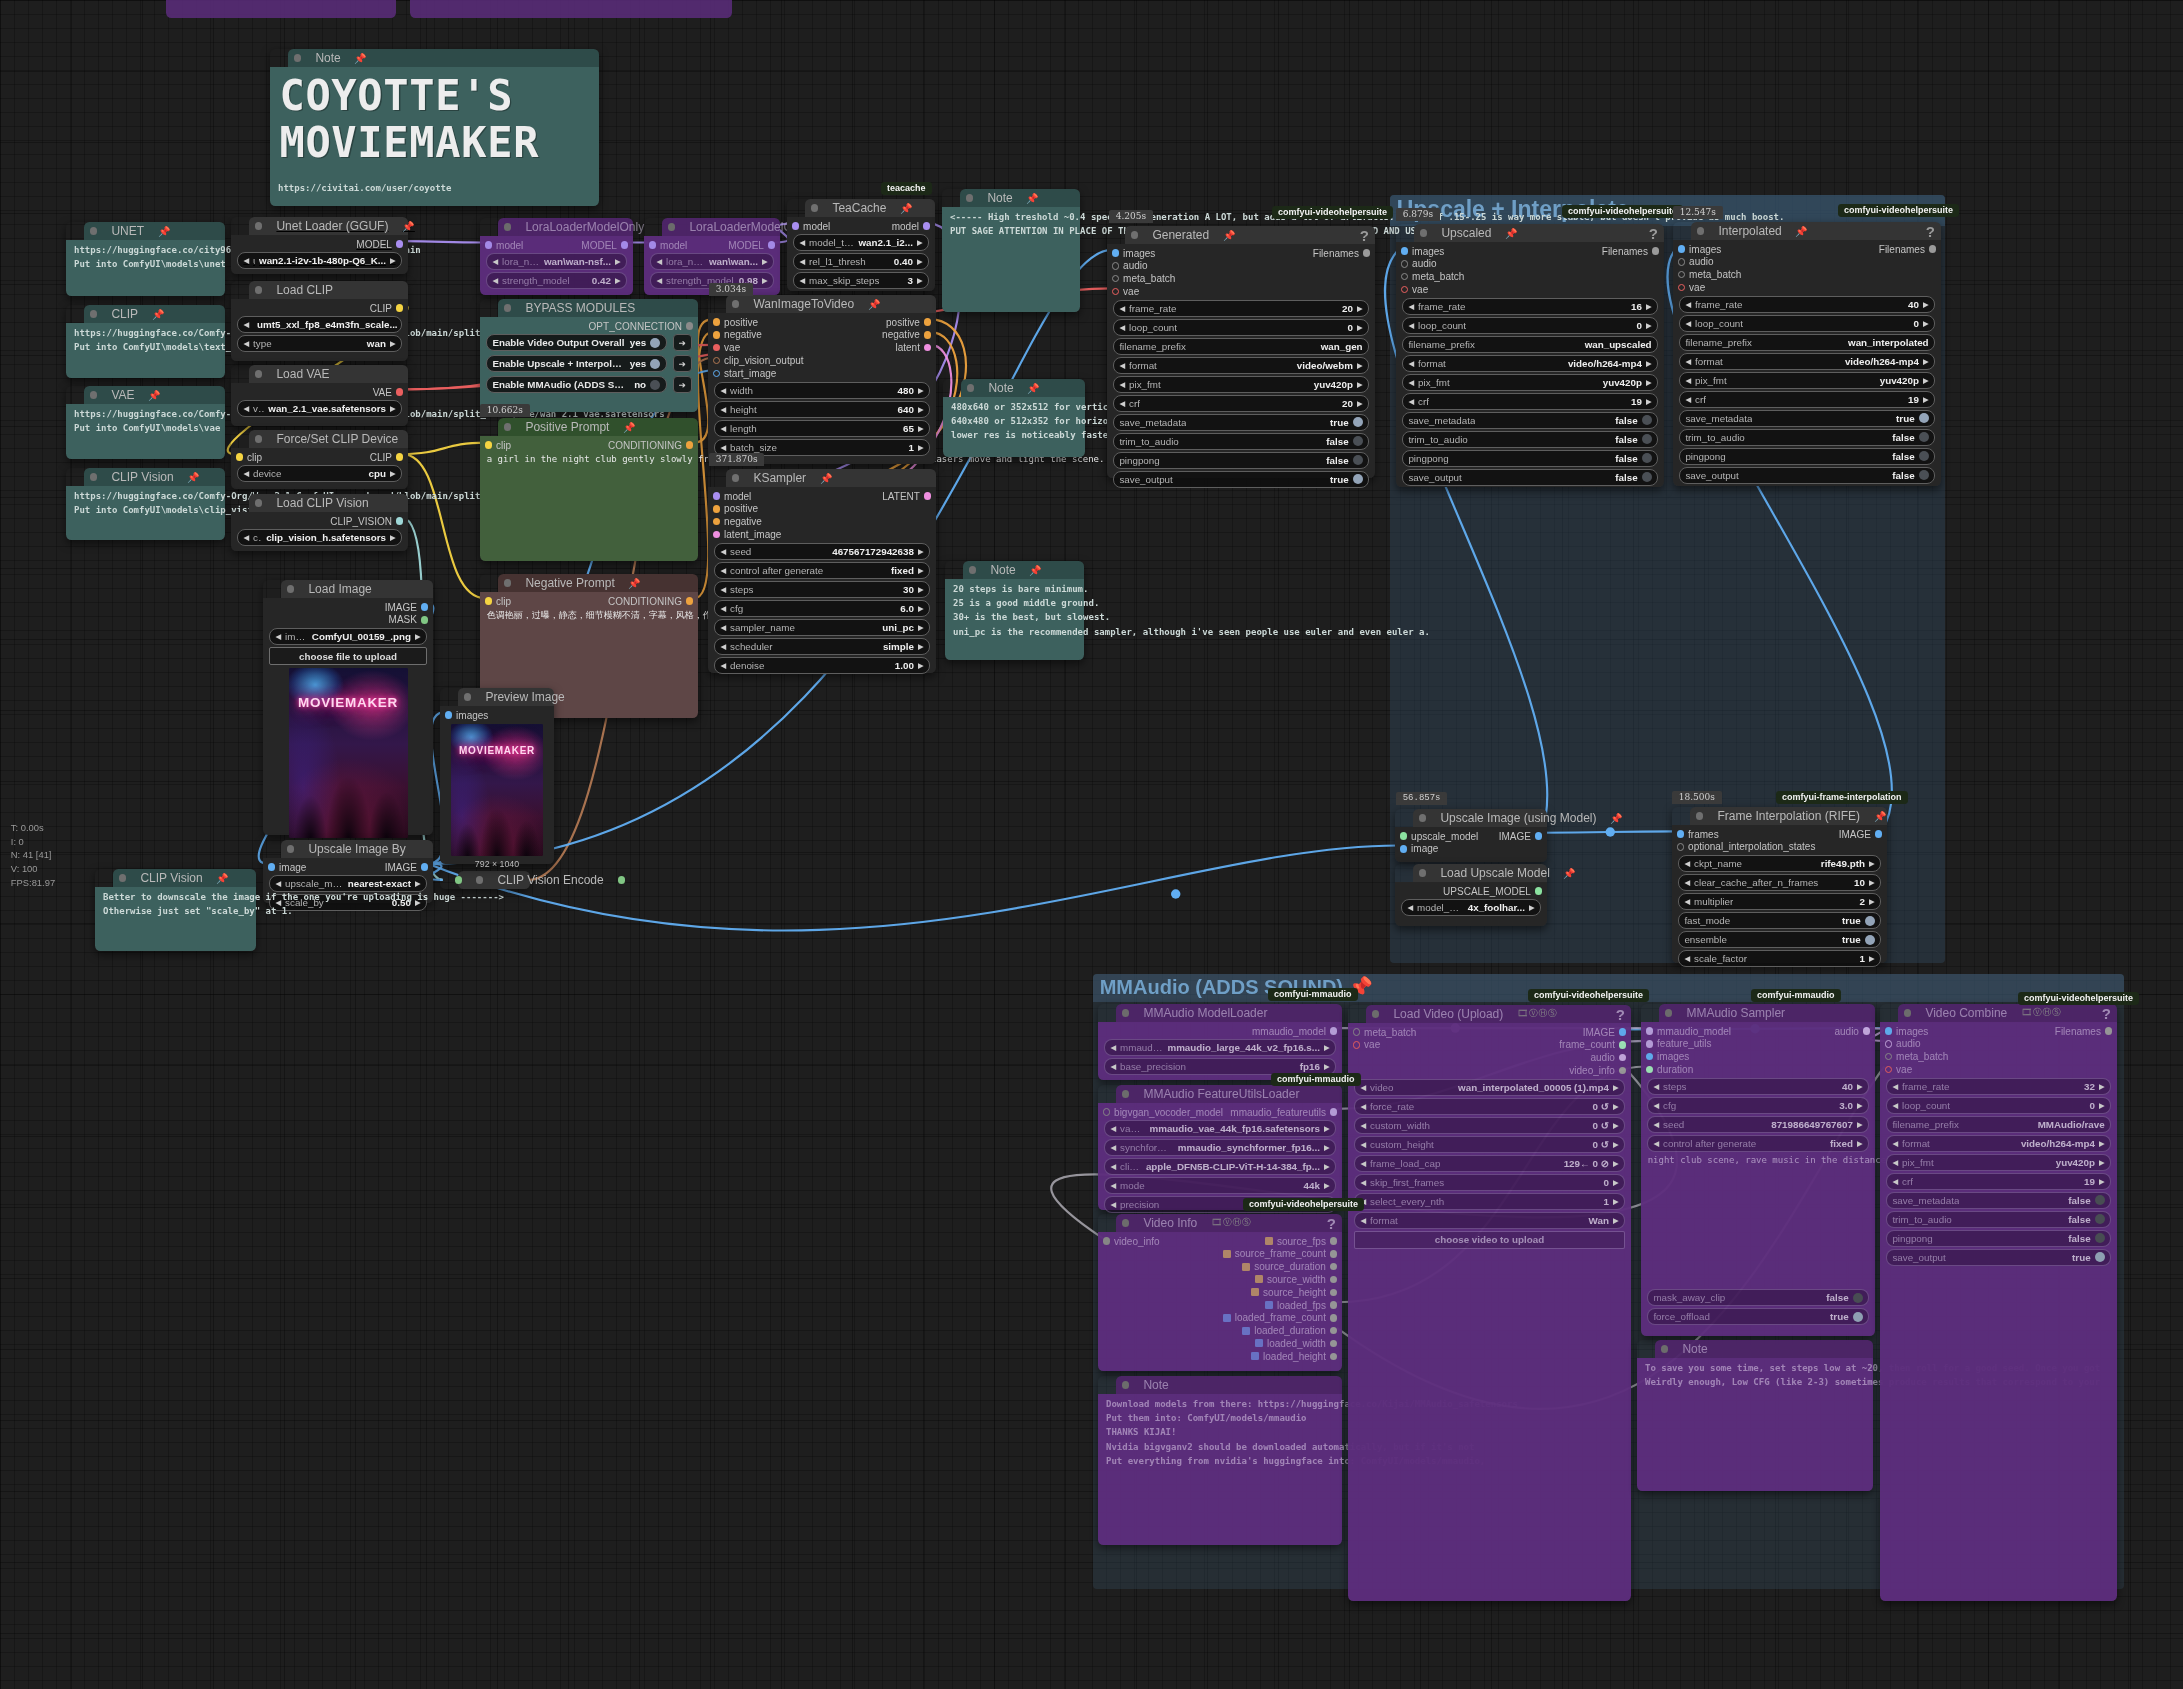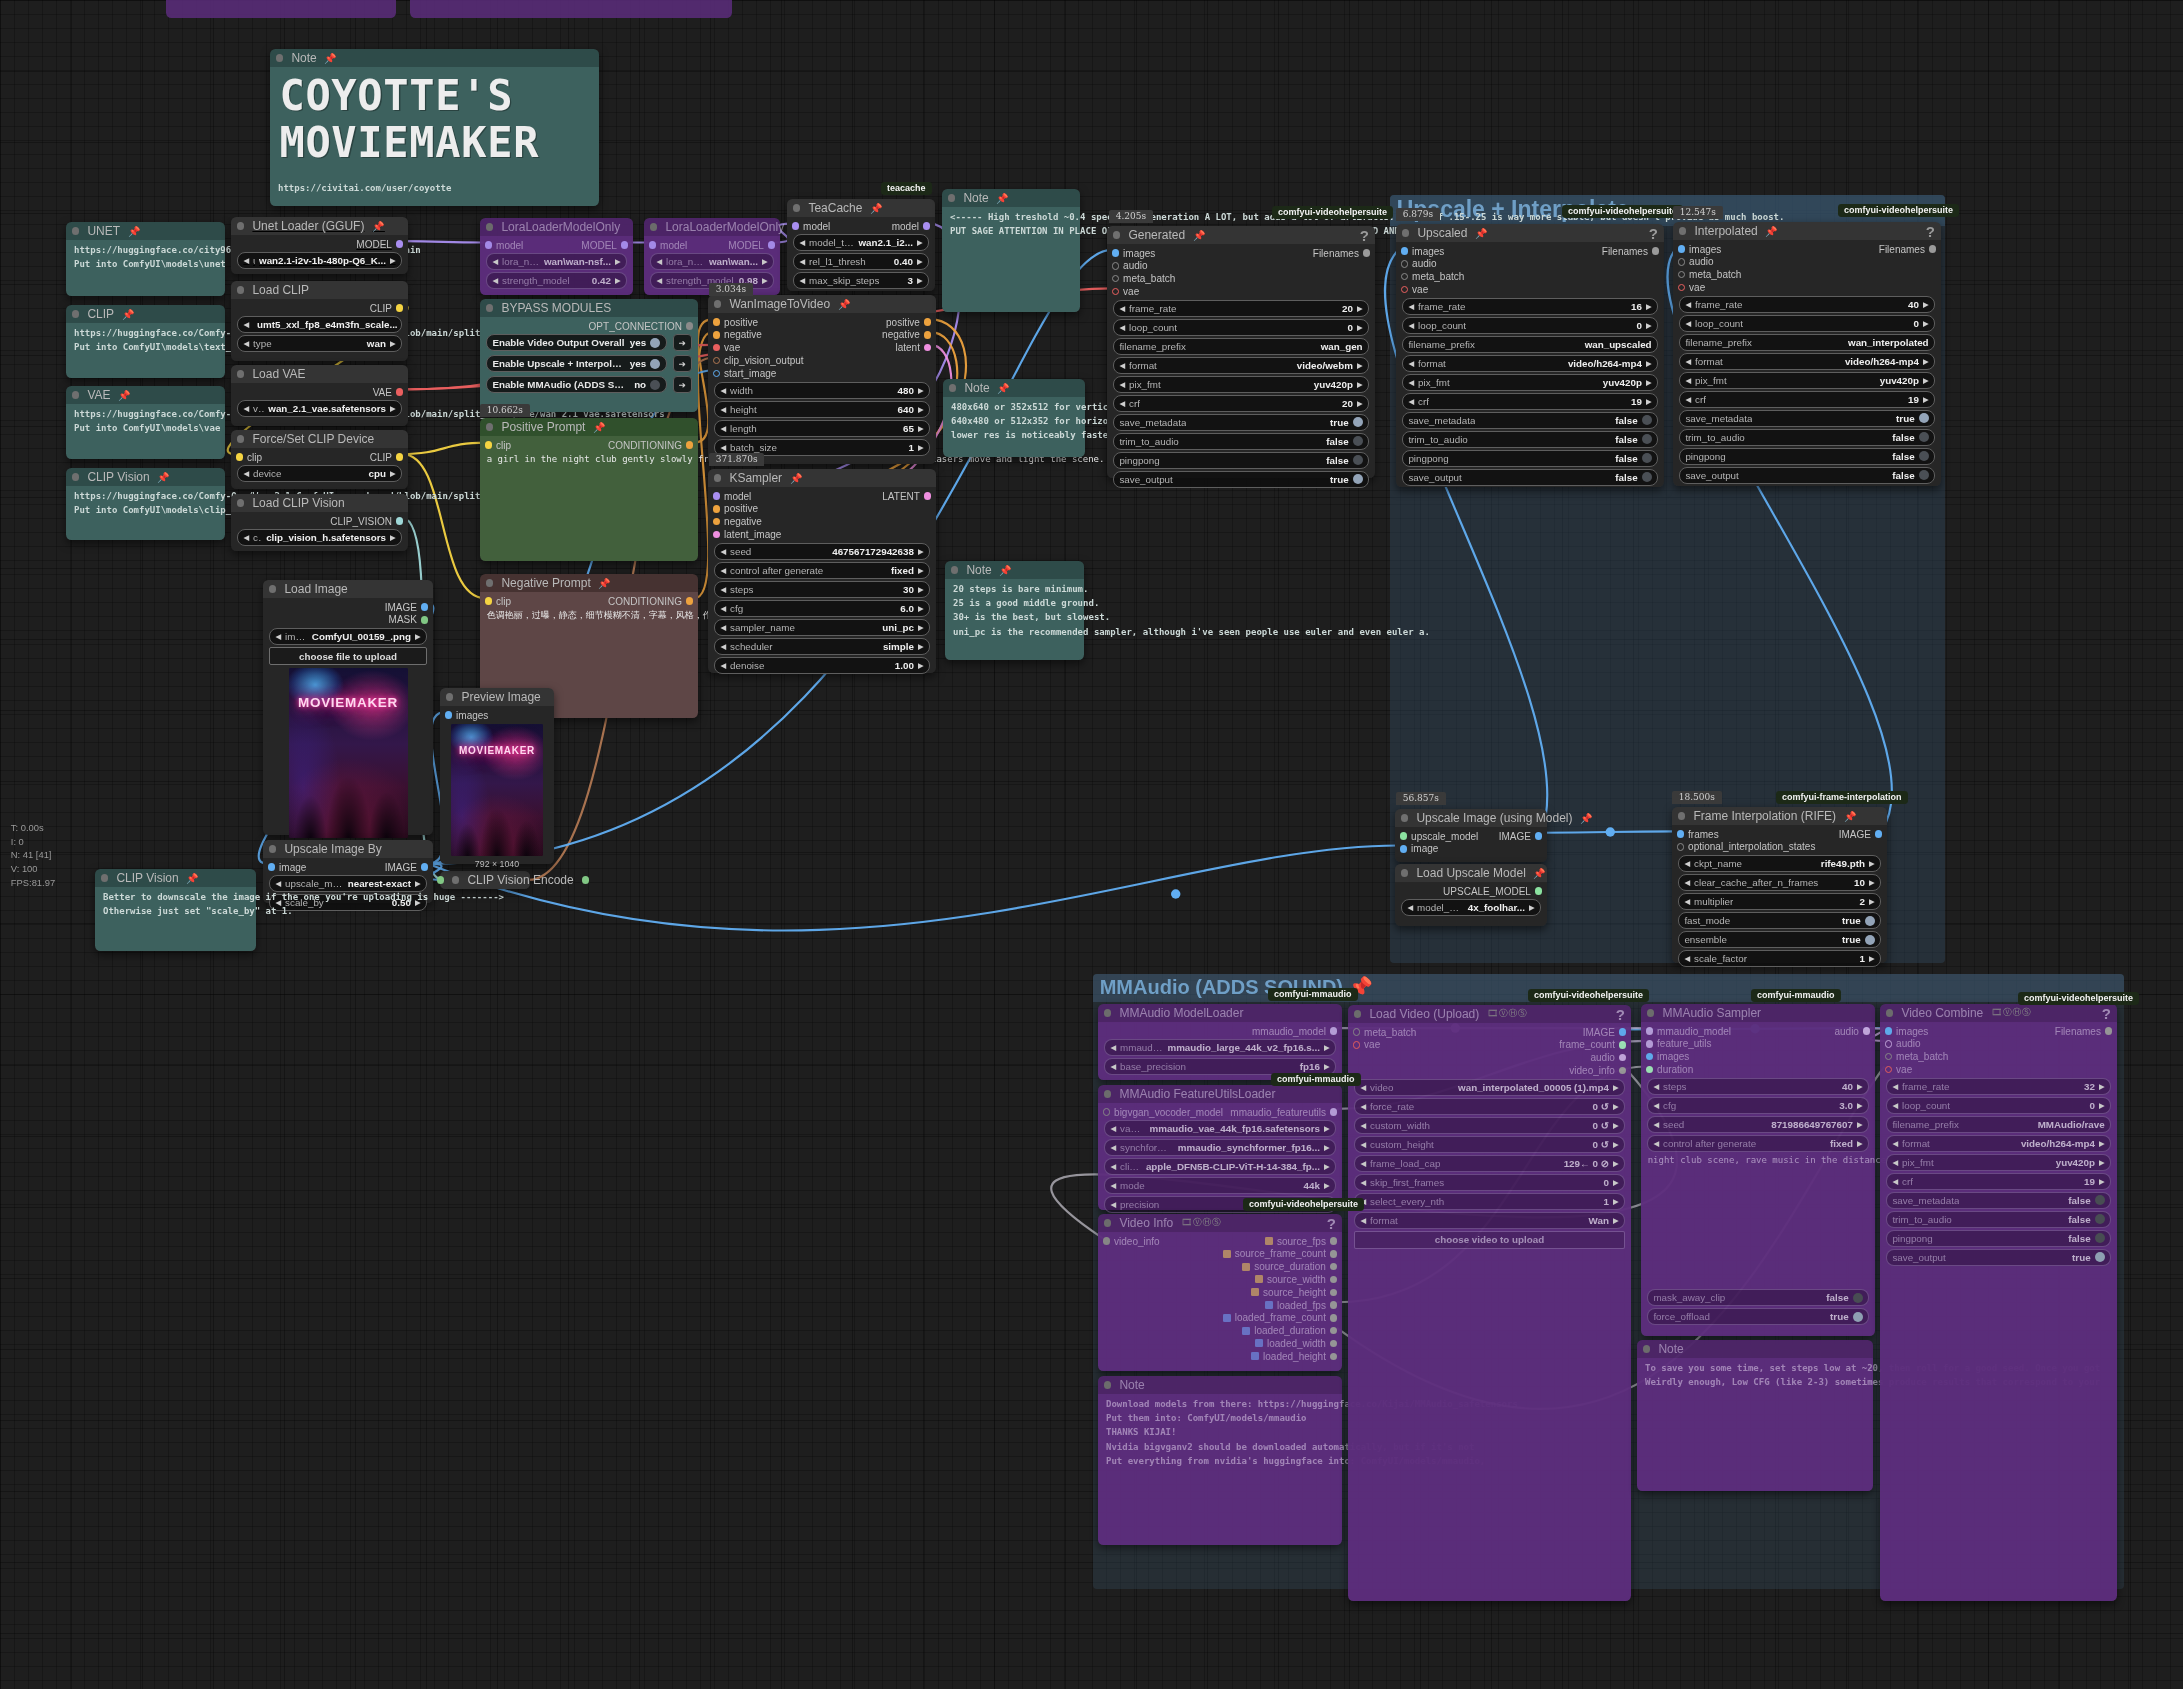--- a/index.html
+++ b/index.html
@@ -10,21 +10,21 @@
       linear-gradient(rgba(0,0,0,.22) 0.7px,transparent 0.7px),
       linear-gradient(90deg,rgba(0,0,0,.22) 0.7px,transparent 0.7px),
       linear-gradient(rgba(0,0,0,.30) 1.3px,transparent 1.3px),
       linear-gradient(90deg,rgba(0,0,0,.30) 1.3px,transparent 1.3px);
     background-size:14px 14px,14px 14px,71px 71px,71px 71px;}
   #wires{position:absolute;left:0;top:0;width:100%;height:100%;pointer-events:none;z-index:2;}
   .group{position:absolute;border-radius:4px;z-index:1;}
   .group .gtitle{padding:1.3px 6.7px 2.7px 6.7px;font-weight:bold;color:#6f9fc6;white-space:nowrap;}
   .strip{position:absolute;background:#5c2d7c;border-radius:0 0 5.4px 5.4px;opacity:.85;z-index:1;}
   .node{position:absolute;border-radius:5.4px;box-shadow:0 3.4px 8px rgba(0,0,0,.5);z-index:3;font-size:10px;}
-  .nhead{height:18px;display:flex;align-items:center;gap:8px;padding:0 6px;border-radius:5.4px 5.4px 0 0;}
+  .nhead{height:18px;display:flex;align-items:center;gap:14px;padding:0 6px;border-radius:5.4px 5.4px 0 0;margin-left:18px;}
   .cdot{width:7.4px;height:7.4px;border-radius:50%;background:#6f6f6f;flex:0 0 auto;}
   .ntitle{color:#b9b9b9;font-size:12px;white-space:nowrap;}
   .npin{font-size:10px;}
   .nicons{color:#8a8a8a;font-size:8.8px;letter-spacing:0.7px;}
   .nhelp{margin-left:auto;color:#9a9a9a;font-size:15px;font-weight:bold;}
   .nbody{position:relative;padding:2.7px 0 4px 0;border-radius:0 0 5.4px 5.4px;}
   .iorow{height:12.8px;display:flex;align-items:center;justify-content:space-between;padding:0 4.7px;}
   .port{display:flex;align-items:center;gap:4px;color:#c5c5c5;font-size:10px;white-space:nowrap;}
   .dot{width:7.4px;height:7.4px;border-radius:50%;flex:0 0 auto;box-sizing:border-box;}
   .dot.hollow{background:transparent !important;border:1.7px solid;}
@@ -1654,16 +1654,16 @@
     <div class="tag" style="left: 1243px; top: 1198px;">comfyui-videohelpersuite</div>
     <div class="tag" style="left: 1528px; top: 989px;">comfyui-videohelpersuite</div>
     <div class="tag" style="left: 1751px; top: 989px;">comfyui-mmaudio</div>
     <div class="tag" style="left: 2018px; top: 992px;">comfyui-videohelpersuite</div>
     <div class="badge" style="left: 709px; top: 283px;">3.034s</div>
     <div class="badge" style="left: 480px; top: 404px;">10.662s</div>
     <div class="badge" style="left: 709px; top: 453px;">371.870s</div>
     <div class="badge" style="left: 1109px; top: 210px;">4.205s</div>
     <div class="badge" style="left: 1396px; top: 208px;">6.879s</div>
     <div class="badge" style="left: 1673px; top: 206px;">12.547s</div>
-    <div class="badge" style="left: 1396px; top: 792px;">56.857s</div>
+    <div class="badge" style="left: 1396px; top: 792px; font-family: Liberation Mono, monospace;">56.857s</div>
     <div class="badge" style="left: 1672px; top: 791px;">18.500s</div>
   </div>
 
 
 </body></html>

